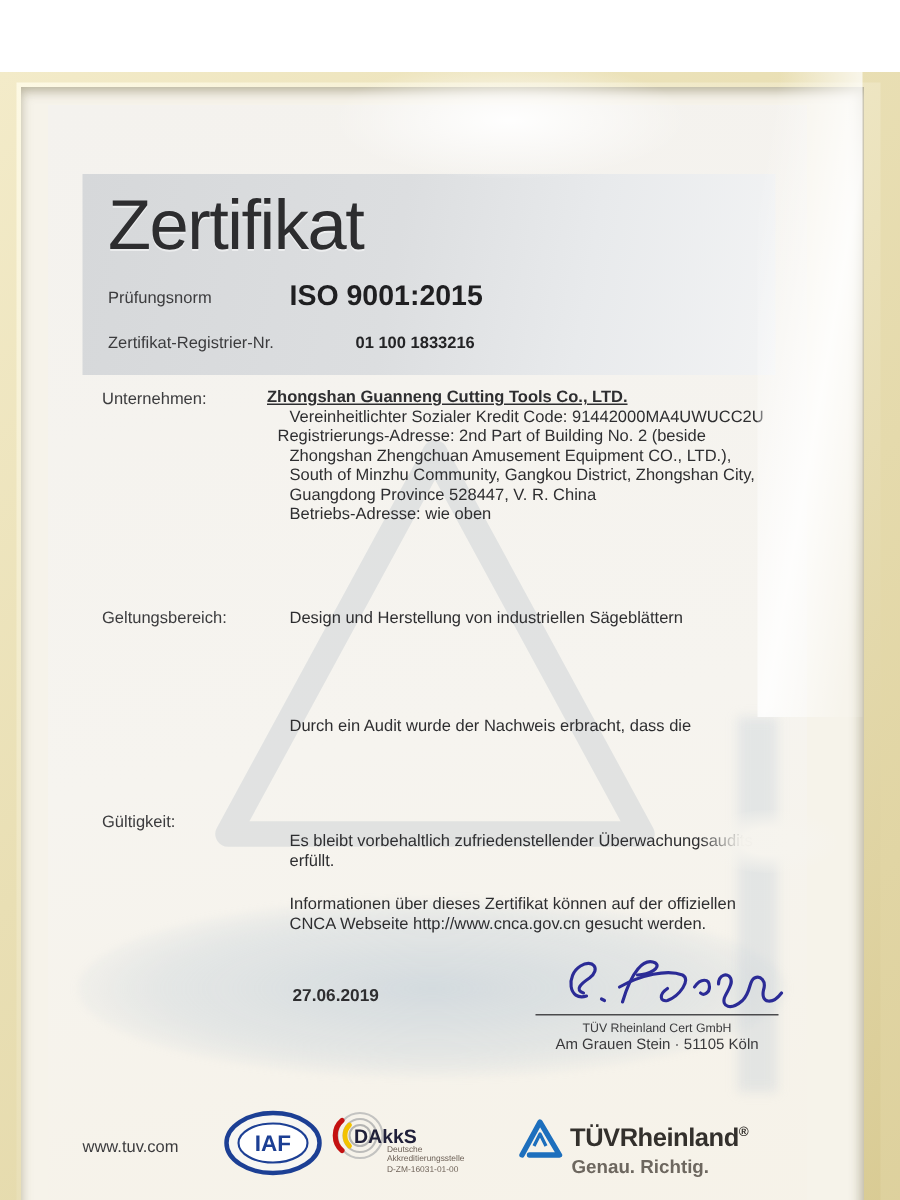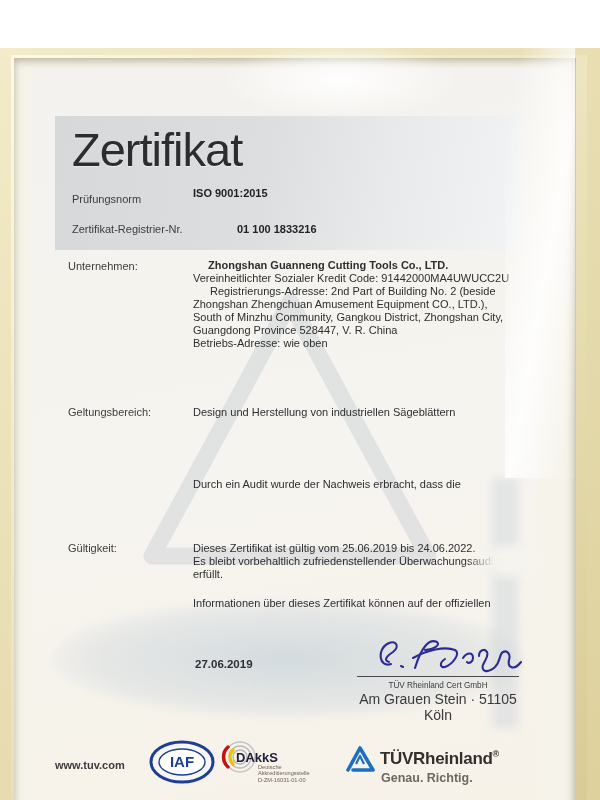--- a/index.html
+++ b/index.html
@@ -22,46 +22,46 @@
     background:linear-gradient(170deg,#f4f2ee 0%,#f6f4ef 55%,#f6f2e8 100%);}
 
   
   .band{left:55px;top:68px;width:462px;height:134px;
     background:linear-gradient(100deg,#d6d8da 0%,#dcdee0 45%,#e8eaec 72%,#f2f3f4 100%);}
   .title{left:72px;top:74px;font-size:47px;letter-spacing:-1px;color:#2d2d2f;
     text-shadow:0 1px 0 rgba(255,255,255,.5);}
 
   .lbl{font-size:11px;color:#3c3c3e;}
   .val{font-size:11px;color:#242426;font-weight:bold;padding-left:44px;}
-  .iso-val{left:193px;top:139px;font-size:11px;font-weight:bold;color:#1f1f21;}
+  .iso-val{left:193px;top:139px;font-size:19px;font-weight:bold;color:#1f1f21;}
 
   .bodyline{font-size:11px;color:#2e2e30;line-height:13.4px;white-space:nowrap;}
   .boldline{font-weight:bold;}
 
   
   .wm-tri{left:128px;top:240px;opacity:.55;}
   .seal{left:52px;top:552px;width:472px;height:118px;border-radius:50%;
     background:radial-gradient(ellipse at 50% 50%, rgba(178,195,210,.5) 0%, rgba(178,195,210,.25) 55%, rgba(178,195,210,0) 78%);
     filter:blur(3px);}
   .seal-strip{left:492px;top:430px;width:26px;height:250px;background:rgba(178,195,210,.28);filter:blur(4px);}
   .glare-top{left:220px;top:-8px;width:240px;height:80px;border-radius:50%;
     background:radial-gradient(ellipse, rgba(255,255,255,.95) 0%, rgba(255,255,255,0) 70%);}
   .glare-right{left:505px;top:0;width:70px;height:430px;
     background:linear-gradient(100deg, rgba(255,255,255,0) 10%, rgba(255,255,255,.85) 55%, rgba(255,255,255,.1) 90%);}
   .glare-validity{left:468px;top:492px;width:90px;height:42px;border-radius:50%;
     background:radial-gradient(ellipse, rgba(246,244,238,.98) 30%, rgba(246,244,238,0) 75%);}
 
   
   .sig-line{left:357px;top:628px;width:162px;height:1px;background:#4a4a4c;}
   .sig-org{left:350px;top:633px;width:176px;text-align:center;font-size:8.2px;color:#3a3a3c;}
-  .sig-addr{left:350px;top:643px;width:176px;text-align:center;font-size:14px;color:#3a3a3c;}
+  .sig-addr{left:350px;top:643px;width:176px;text-align:center;font-size:10px;color:#3a3a3c;}
   .date{left:195px;top:610px;font-size:11.5px;color:#2e2e30;font-weight:bold;}
 
   
-  .website{left:55px;top:711px;font-size:11px;color:#3b3b3d;font-weight:bold;}
+  .website{left:55px;top:711px;font-size:11px;color:#3b3b3d;font-weight:normal;}
   .iaf-text{font:bold 15px "Liberation Sans",sans-serif;fill:#1c3f94;}
   .dakks-text{font:bold 13px "Liberation Sans",sans-serif;fill:#20203a;}
   .dakks-sub{left:258px;top:716px;font-size:5.6px;line-height:6.4px;color:#6e6258;}
   .tuv-brand{left:380px;top:701px;font-size:17px;font-weight:bold;color:#33302c;letter-spacing:-.3px;}
   .tuv-reg{font-size:9px;vertical-align:7px;font-weight:bold;color:#33302c;}
   .tuv-tagline{left:381px;top:723px;font-size:12.5px;font-weight:bold;color:#6d675f;}
 </style>
 </head>
 <body>
 
@@ -80,39 +80,39 @@
 
   <div class="abs band"></div>
   <div class="abs title">Zertifikat</div>
 
   <div class="abs lbl" style="left:72px;top:145px;">Prüfungsnorm</div>
   <div class="abs iso-val">ISO 9001:2015</div>
   <div class="abs lbl" style="left:72px;top:175px;">Zertifikat-Registrier-Nr.</div>
   <div class="abs val" style="left:193px;top:175px;">01 100 1833216</div>
 
   <div class="abs lbl" style="left:68px;top:212px;">Unternehmen:</div>
-  <div class="abs bodyline boldline" style="left:208px;top:211px;">Zhongshan Guanneng Cutting Tools Co., LTD.</div>
+  <div class="abs bodyline boldline" style="left:178px;top:211px;text-decoration:underline;">Zhongshan Guanneng Cutting Tools Co., LTD.</div>
   <div class="abs bodyline" style="left:193px;top:224px;">Vereinheitlichter Sozialer Kredit Code: 91442000MA4UWUCC2U</div>
-  <div class="abs bodyline" style="left:210px;top:237px;">Registrierungs-Adresse: 2nd Part of Building No. 2 (beside</div>
+  <div class="abs bodyline" style="left:185px;top:237px;">Registrierungs-Adresse: 2nd Part of Building No. 2 (beside</div>
   <div class="abs bodyline" style="left:193px;top:250px;">Zhongshan Zhengchuan Amusement Equipment CO., LTD.),</div>
   <div class="abs bodyline" style="left:193px;top:263px;">South of Minzhu Community, Gangkou District, Zhongshan City,</div>
   <div class="abs bodyline" style="left:193px;top:276px;">Guangdong Province 528447, V. R. China</div>
   <div class="abs bodyline" style="left:193px;top:289px;">Betriebs-Adresse: wie oben</div>
 
   <div class="abs lbl" style="left:68px;top:358px;text-align:center;">Geltungsbereich:</div>
   <div class="abs bodyline" style="left:193px;top:358px;">Design und Herstellung von industriellen Sägeblättern</div>
 
   <div class="abs bodyline" style="left:193px;top:430px;">Durch ein Audit wurde der Nachweis erbracht, dass die</div>
 
   <div class="abs lbl" style="left:68px;top:494px;">Gültigkeit:</div>
-  <div class="abs bodyline" style="left:193px;top:494px;">Dieses Zertifikat ist gültig vom 25.06.2019 bis 24.06.2022.</div>
   <div class="abs bodyline" style="left:193px;top:507px;">Es bleibt vorbehaltlich zufriedenstellender Überwachungsaudits</div>
   <div class="abs bodyline" style="left:193px;top:520px;">erfüllt.</div>
 
   <div class="abs bodyline" style="left:193px;top:549px;">Informationen über dieses Zertifikat können auf der offiziellen</div>
+  <div class="abs bodyline" style="left:193px;top:562px;">CNCA Webseite http://www.cnca.gov.cn gesucht werden.</div>
 
   <div class="abs date">27.06.2019</div>
   <svg class="abs" style="left:375px;top:584px;" width="150" height="46" viewBox="0 0 150 46">
     <g fill="none" stroke="#2b2b96" stroke-width="2.1" stroke-linecap="round">
       <path d="M16,32 C4,36 2,18 12,12 C20,7 26,14 18,20 C12,24 8,28 14,30"></path>
       <path d="M26,34 l2,1"></path>
       <path d="M40,36 C46,16 54,6 62,10 C66,13 58,18 50,18"></path>
       <path d="M38,26 C52,18 70,14 80,18 C86,21 78,32 70,35 C65,36 64,31 70,27"></path>
       <path d="M88,26 C92,20 98,20 98,26 C98,30 94,32 92,30"></path>
       <path d="M104,24 C104,18 110,16 112,20 C114,24 110,28 108,33 C106,39 112,42 120,35 C126,29 124,22 128,20 C132,18 136,22 134,28 C132,37 140,38 146,30"></path>

